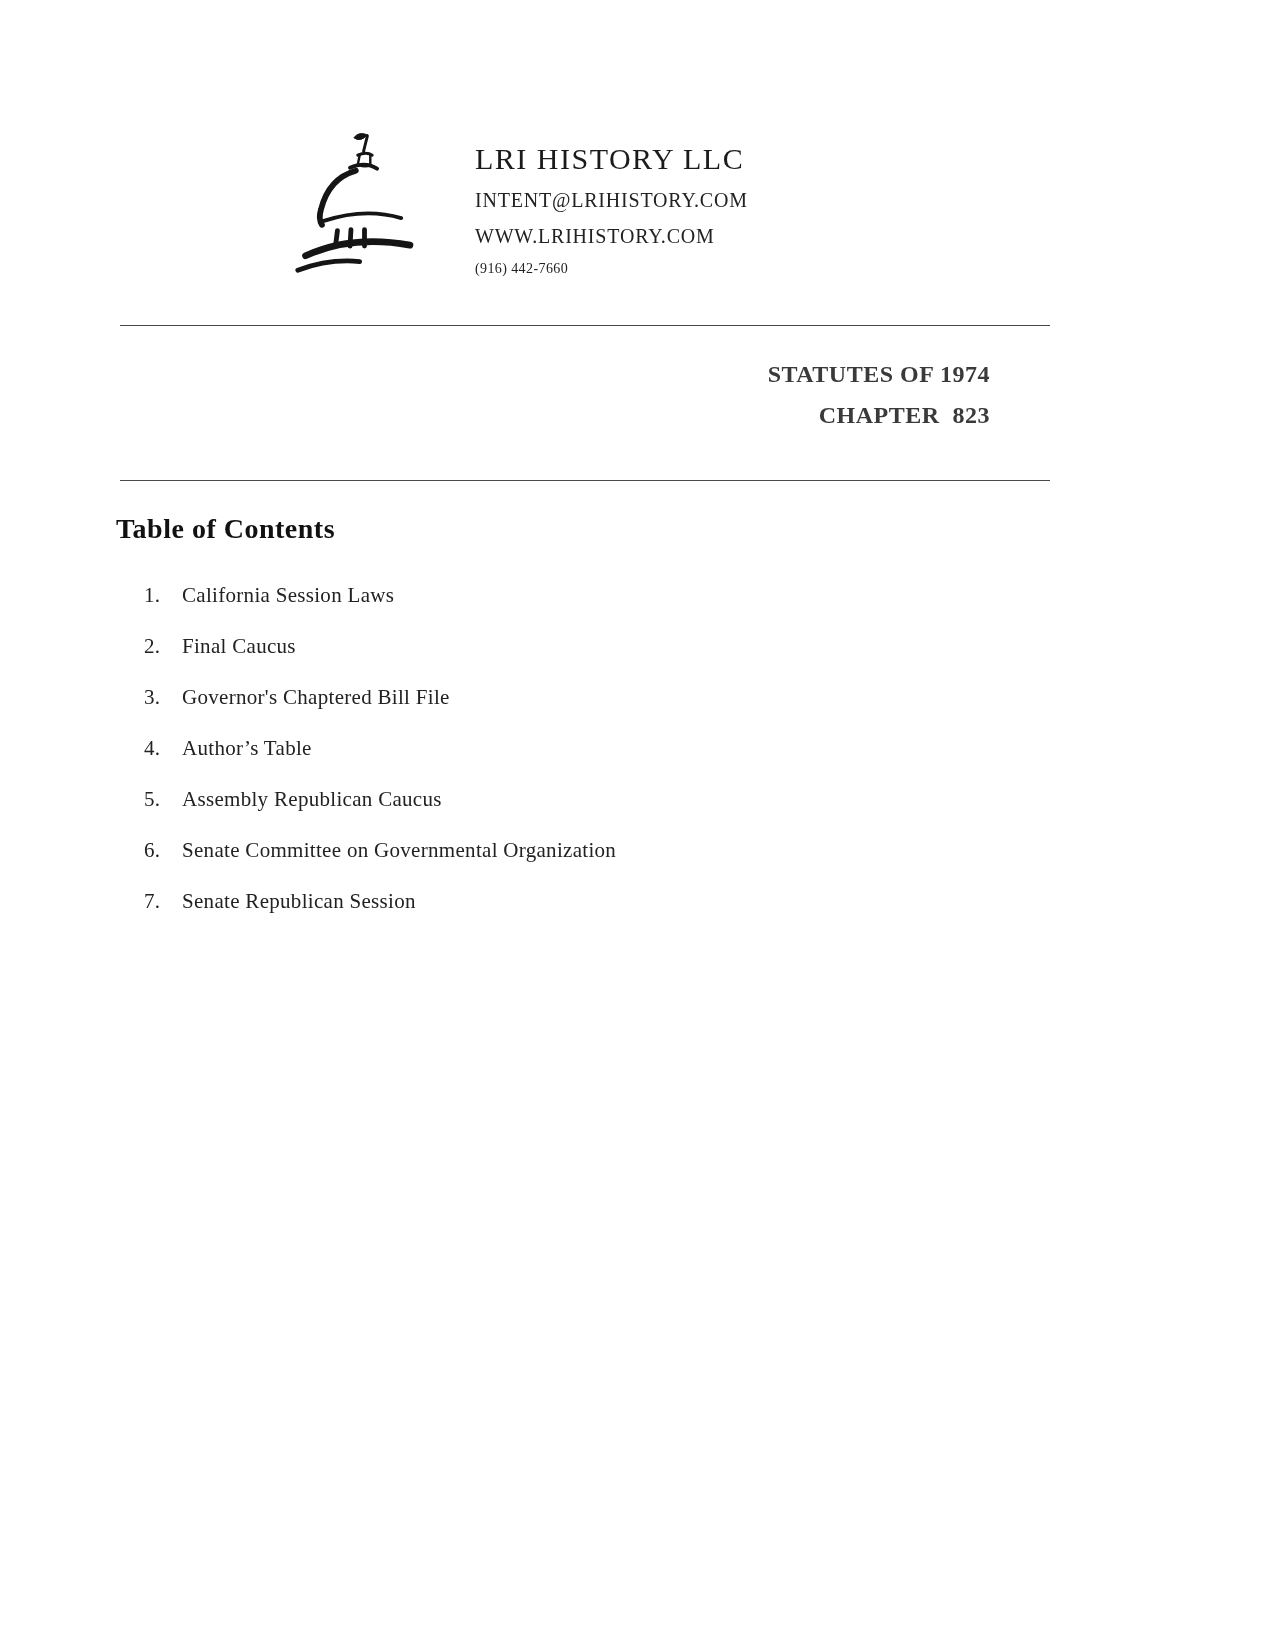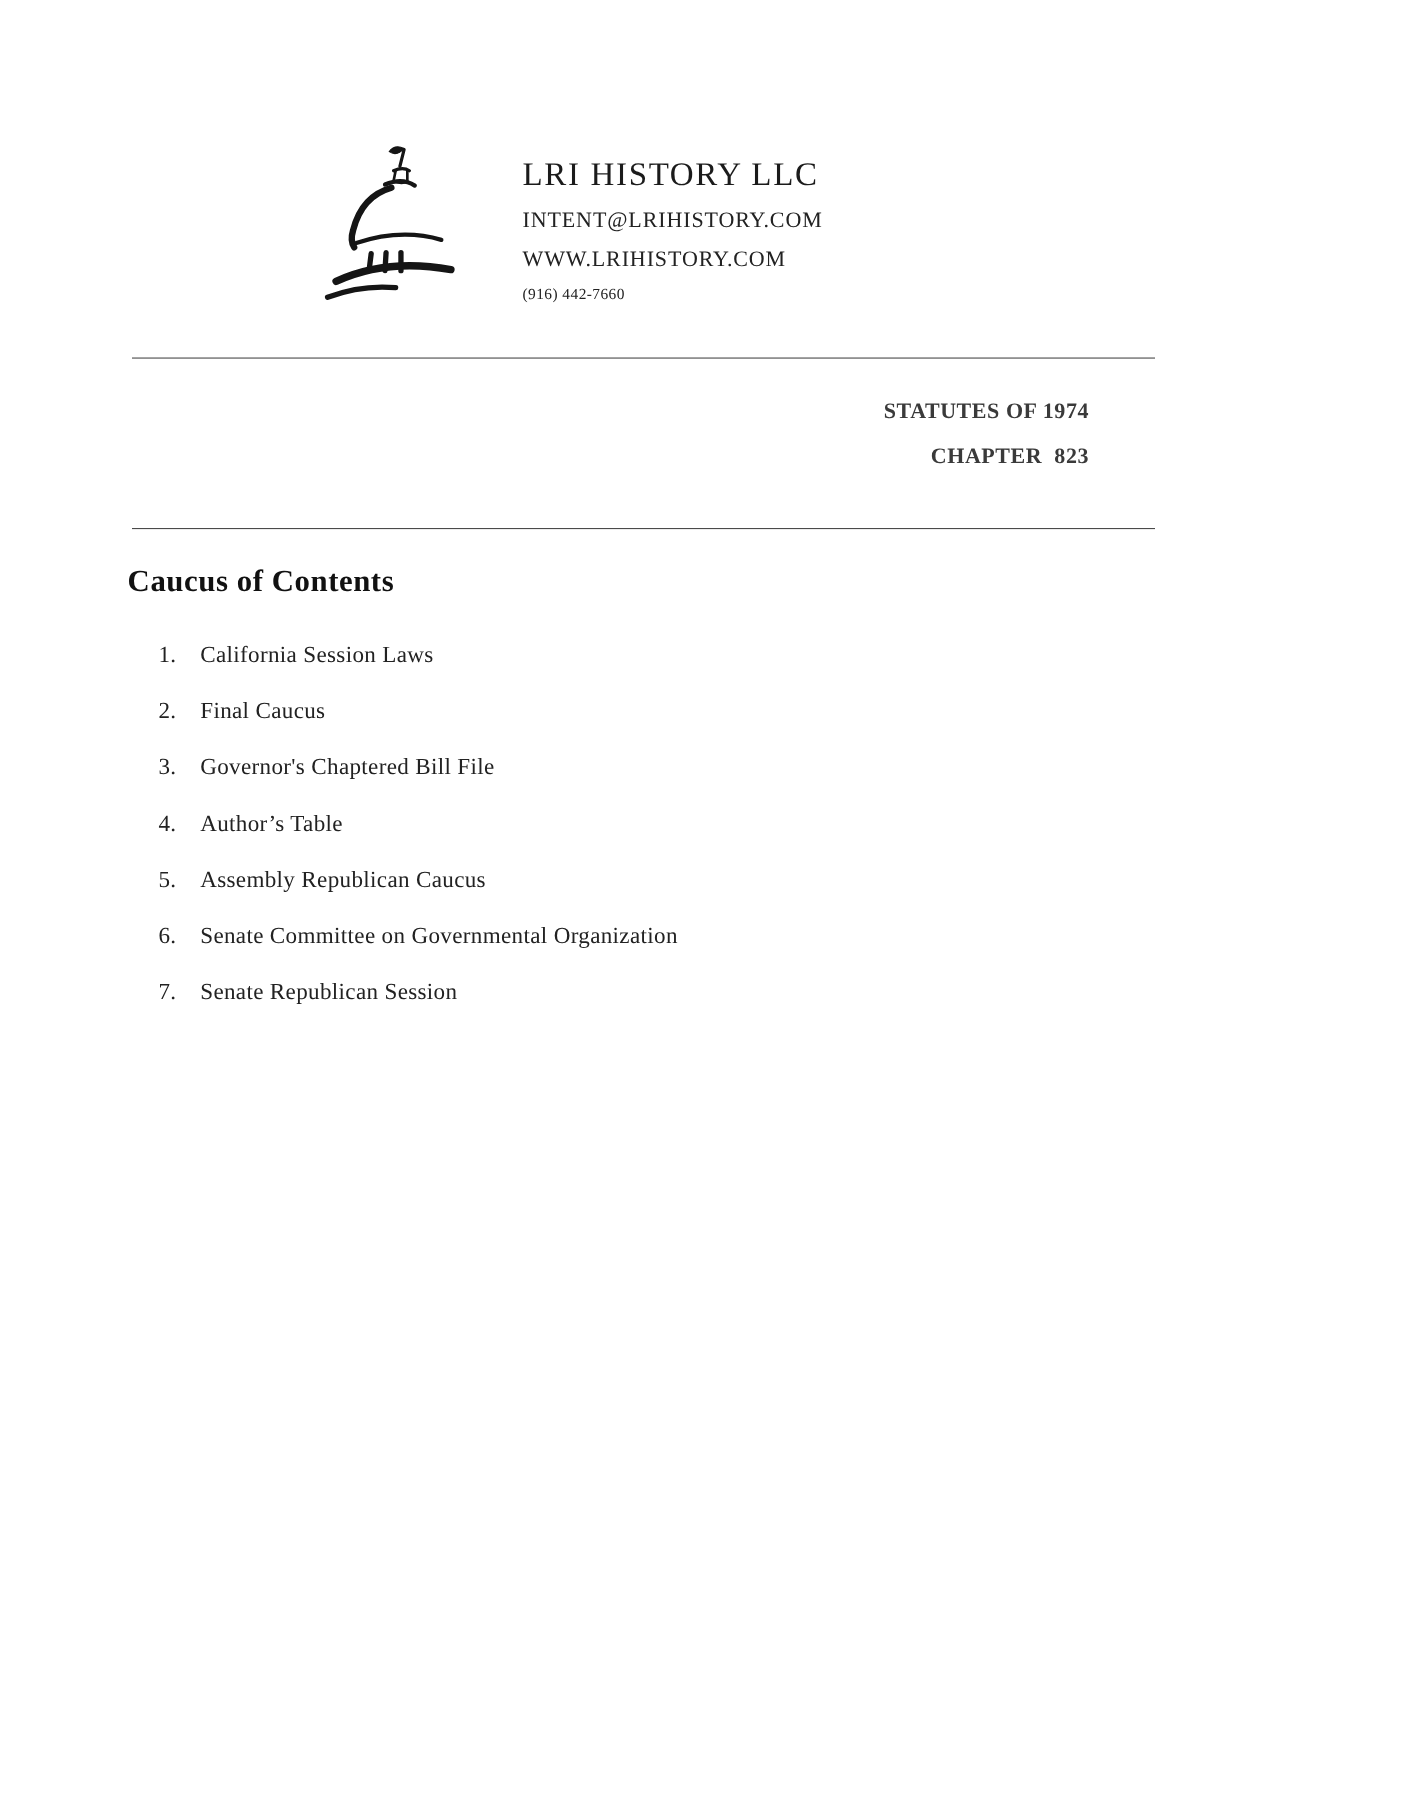--- a/index.html
+++ b/index.html
@@ -64,21 +64,21 @@
   }
   .rule-top { margin-top: 38px; }
   .rule-mid { margin-top: 44px; }
   
   .statute-block {
     margin-top: 28px;
     text-align: right;
     padding-right: 60px;
   }
   .statute-line {
-    font-size: 20px;
+    font-size: 24px;
     font-weight: 700;
     color: #3a3a3a;
     line-height: 41px;
     letter-spacing: 0.5px;
     white-space: pre;
     font-family: Liberation Serif, serif;
   }
   
   .toc-title {
     margin-top: 32px;
@@ -149,21 +149,21 @@
 
     <hr class="rule rule-top">
 
     <div class="statute-block">
       <div class="statute-line">STATUTES OF 1974</div>
       <div class="statute-line">CHAPTER  823</div>
     </div>
 
     <hr class="rule rule-mid">
 
-    <h1 class="toc-title">Caucus of Contents</h1>
+    <h1 class="toc-title">Table of Contents</h1>
 
     <ol class="toc-list">
       <li class="toc-item">
         <span class="toc-item-number">1.</span>
         <span class="toc-item-label">California Session Laws</span>
       </li>
       <li class="toc-item">
         <span class="toc-item-number">2.</span>
         <span class="toc-item-label">Final Caucus</span>
       </li>

